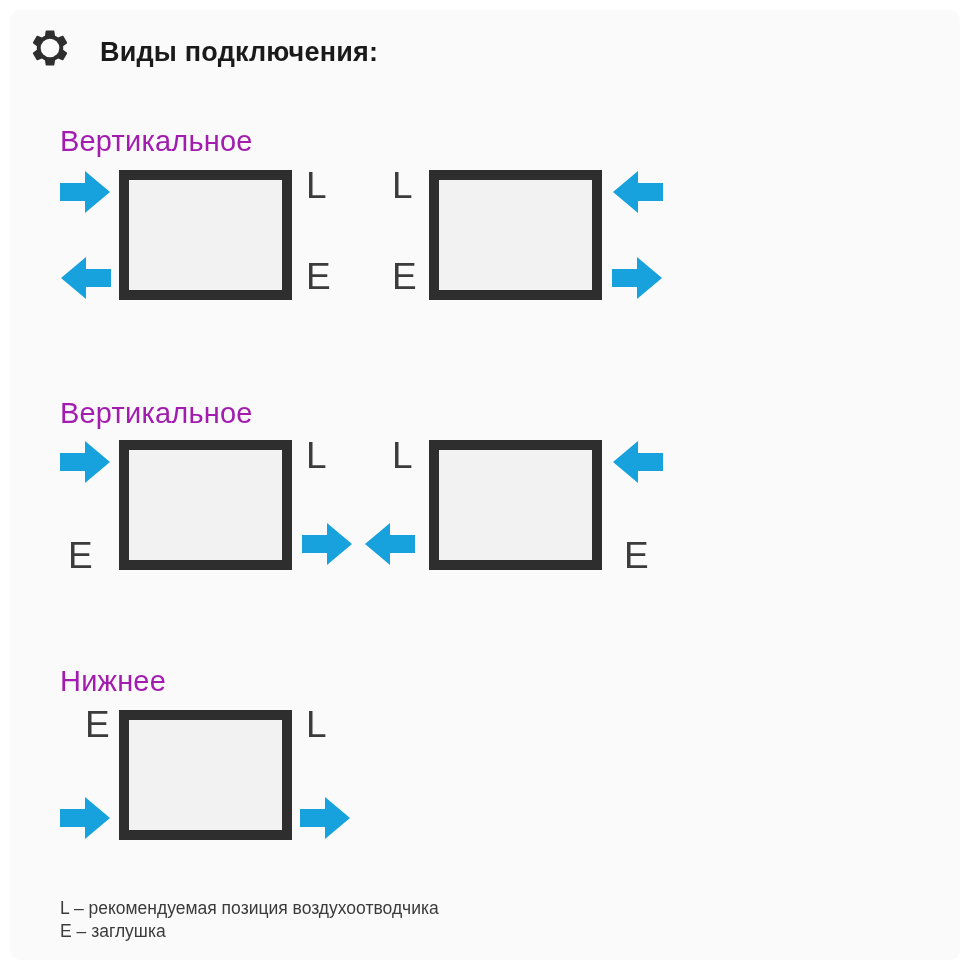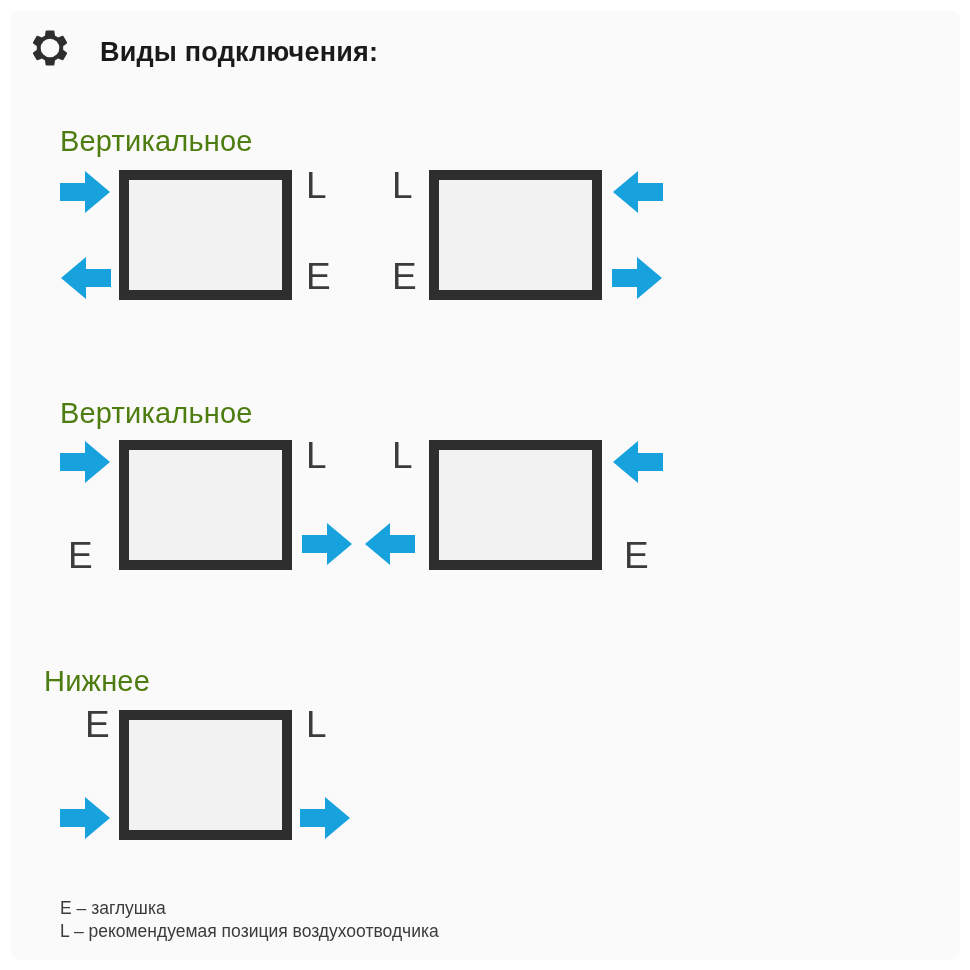--- a/index.html
+++ b/index.html
@@ -28,21 +28,21 @@
   .hdr-icon{
     position:absolute;left:28px;top:26px;width:44px;height:44px;
   }
   .page-title{
     position:absolute;left:100px;top:38px;
     font-size:27px;font-weight:bold;color:var(--title);
     line-height:1.1;letter-spacing:.2px;
   }
   .section-title{
     position:absolute;
-    font-size:29px;font-weight:400;color:#4d7c0f;
+    font-size:29px;font-weight:400;color:#a21caf;
     line-height:1;letter-spacing:.2px;
   }
   .box{
     position:absolute;width:173px;height:130px;
     border:10px solid var(--box-border);
     background:var(--box-fill);
   }
   .arrow{
     position:absolute;width:51px;height:44px;display:block;
   }
@@ -113,29 +113,29 @@
   <svg class="arrow flip" style="left:364px;top:522px" viewBox="0 0 51 44">
       <polygon points="0,13 25,13 25,1 50,22 25,43 25,31 0,31"></polygon>
     </svg>
   <span class="port" style="left:392px;top:437px">L</span>
   <div class="box" style="left:429px;top:440px"></div>
   <svg class="arrow flip" style="left:612px;top:440px" viewBox="0 0 51 44">
       <polygon points="0,13 25,13 25,1 50,22 25,43 25,31 0,31"></polygon>
     </svg>
   <span class="port" style="left:624px;top:537px">E</span>
 
-  <div class="section-title" style="left:44px;top:667px">Нижнее</div>
+  <div class="section-title" style="left:60px;top:667px">Нижнее</div>
 
   <span class="port" style="left:85px;top:706px">E</span>
   <div class="box" style="left:119px;top:710px"></div>
   <span class="port" style="left:306px;top:706px">L</span>
   <svg class="arrow" style="left:60px;top:796px" viewBox="0 0 51 44">
       <polygon points="0,13 25,13 25,1 50,22 25,43 25,31 0,31"></polygon>
     </svg>
   <svg class="arrow" style="left:300px;top:796px" viewBox="0 0 51 44">
       <polygon points="0,13 25,13 25,1 50,22 25,43 25,31 0,31"></polygon>
     </svg>
 
   <div class="legend">
+    <div>L – рекомендуемая позиция воздухоотводчика</div>
     <div>E – заглушка</div>
-    <div>L – рекомендуемая позиция воздухоотводчика</div>
   </div>
 </div>
 
 </body></html>

